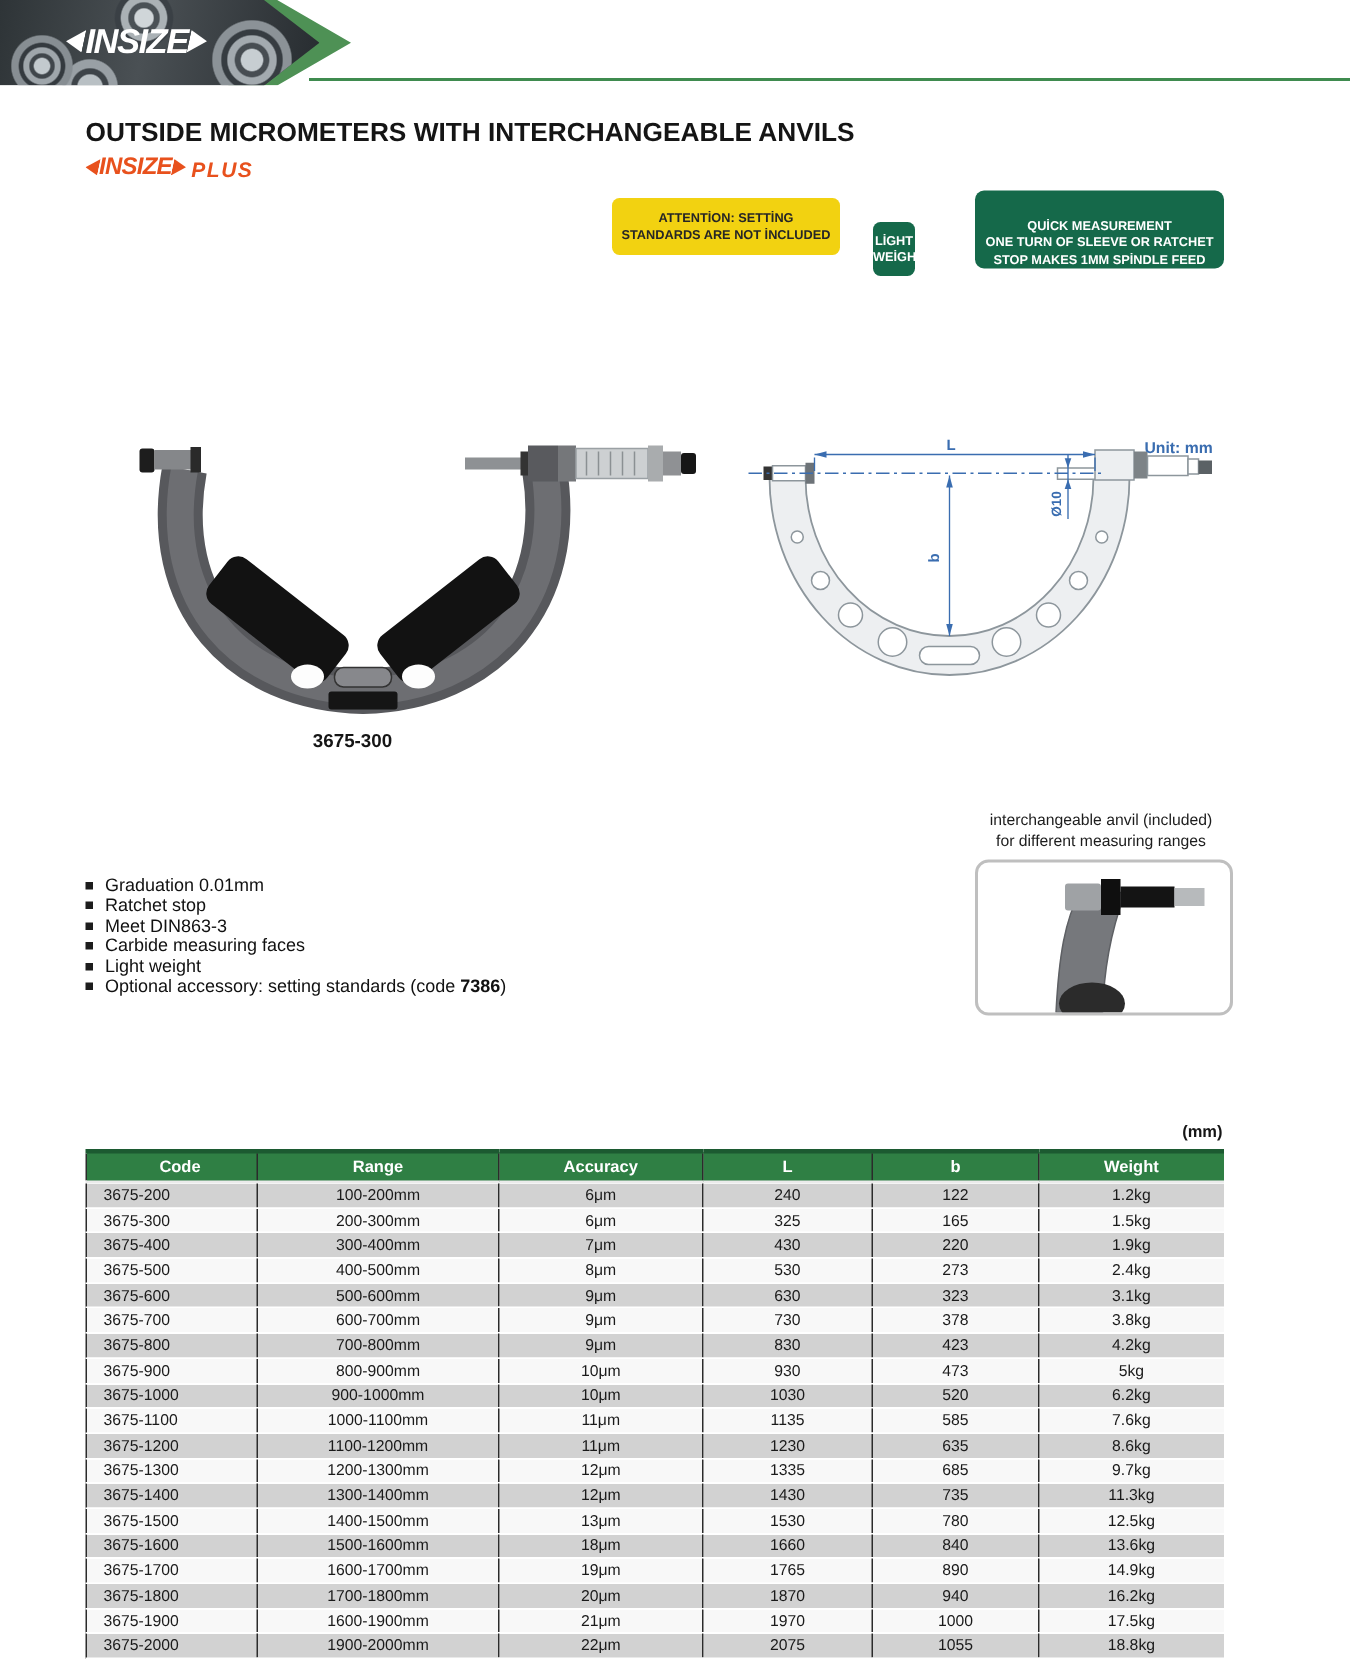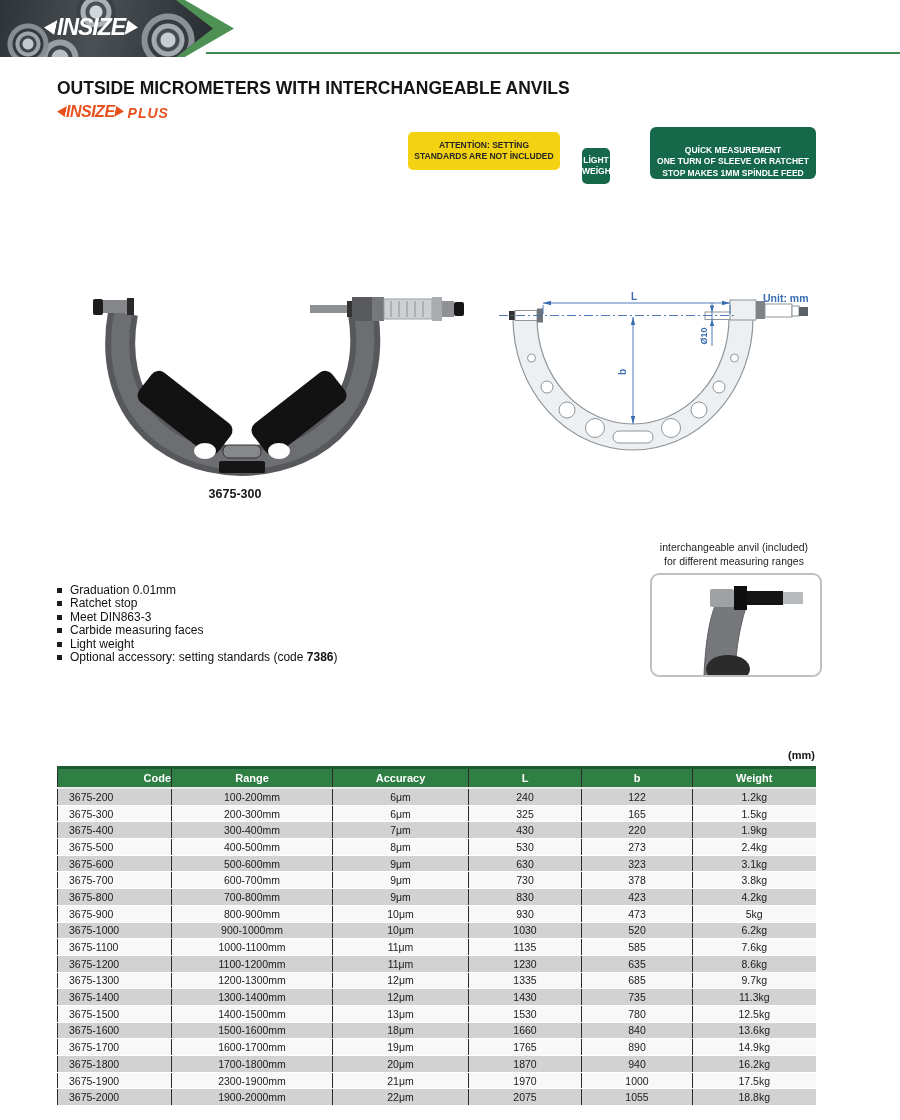--- a/index.html
+++ b/index.html
@@ -52,21 +52,21 @@
   .feature-item{height:13.4px;line-height:13.4px;white-space:nowrap;}
   .bullet-sq{display:inline-block;width:5px;height:5px;background:#1c1c1c;margin-right:8px;vertical-align:1px;}
   .feat-bold{font-weight:bold;}
 
   
   .mm-note{position:absolute;left:725px;top:749px;width:90px;text-align:right;font-weight:bold;font-size:11px;}
   .spec-table-wrap{position:absolute;left:57px;top:766px;}
   table.spec{border-collapse:collapse;table-layout:fixed;width:758px;}
   table.spec th{background:#2f7f44;color:#fff;font-size:11px;font-weight:bold;height:18px;padding:0;
        border-top:3px solid #1c5a31;border-bottom:2px solid #ebebeb;border-left:1px solid #2b2b2b;text-align:center;}
-  table.spec th.col-code{text-align:right;padding-left:11px;margin-top:42px;}
+  table.spec th.col-code{text-align:center;padding-left:11px;margin-top:42px;}
   table.spec td{font-size:10.5px;color:#1a1a1a;text-align:center;height:15.7px;padding:0;
        border-left:1px solid #2b2b2b;border-bottom:1px solid #fff;white-space:nowrap;overflow:hidden;}
   table.spec td.col-code{text-align:left;padding-left:11px;font-weight:normal;}
   tr.row-odd td{background:#d2d2d2;}
   tr.row-even td{background:#f8f8f8;}
 </style>
 </head>
 <body>
 
 <div id="page">
@@ -362,21 +362,21 @@
           <tr class="row-odd">
             <td class="col-code">3675-1800</td>
             <td>1700-1800mm</td>
             <td>20μm</td>
             <td>1870</td>
             <td>940</td>
             <td>16.2kg</td>
           </tr>
           <tr class="row-even">
             <td class="col-code">3675-1900</td>
-            <td>2300-1900mm</td>
+            <td>1600-1900mm</td>
             <td>21μm</td>
             <td>1970</td>
             <td>1000</td>
             <td>17.5kg</td>
           </tr>
           <tr class="row-odd">
             <td class="col-code">3675-2000</td>
             <td>1900-2000mm</td>
             <td>22μm</td>
             <td>2075</td>

